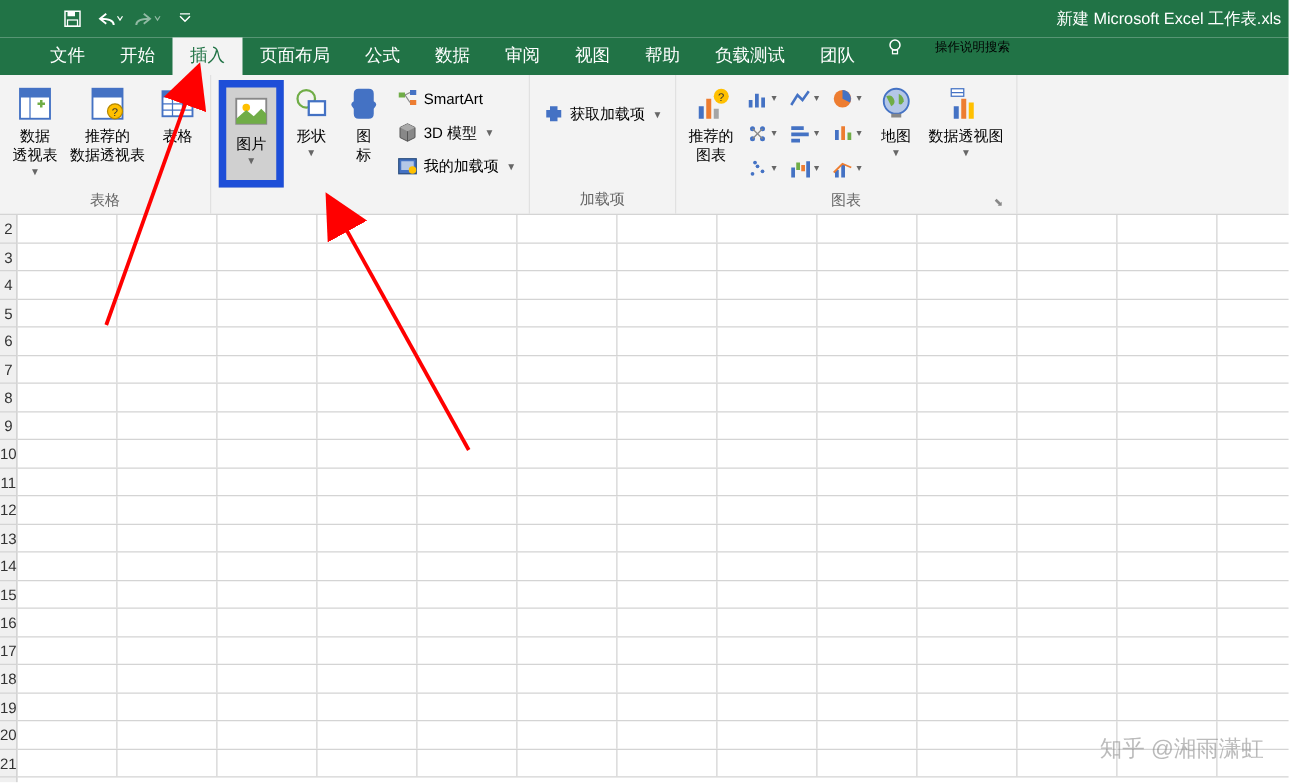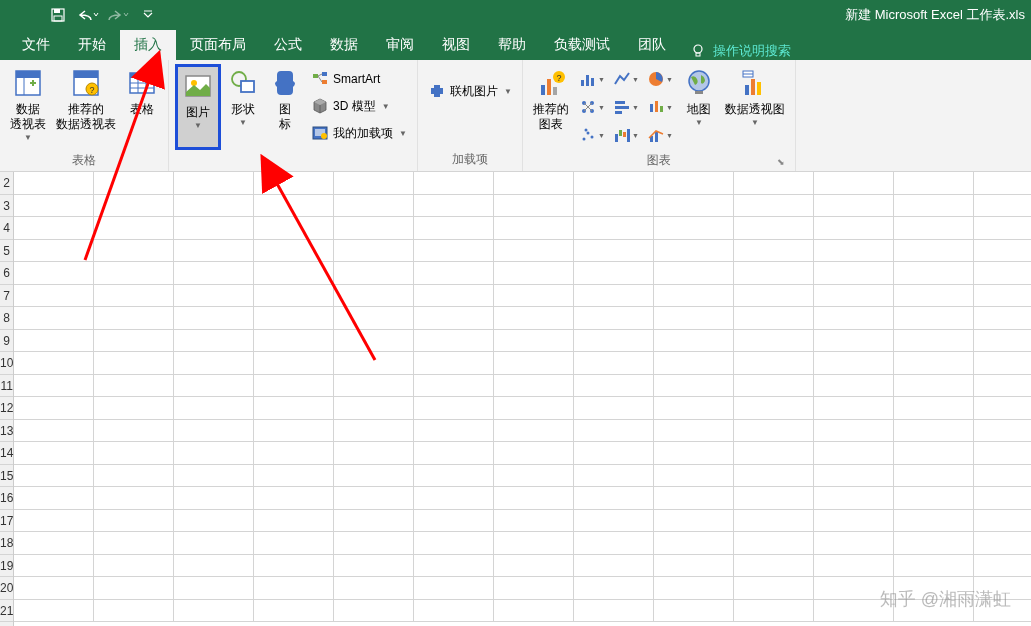--- a/index.html
+++ b/index.html
@@ -6,35 +6,35 @@
 body { font-family: "Microsoft YaHei", sans-serif; font-size: 12px; background: #fff; overflow: hidden; width: 1031px; height: 626px; position: relative; }
 
 
 .title-bar { background: #217346; height: 30px; display: flex; align-items: center; color: #fff; padding-left: 36px; }
 .qat { display: flex; align-items: center; padding: 0 8px; gap: 2px; }
 .qat-btn { width: 28px; height: 28px; display: flex; align-items: center; justify-content: center; color: #fff; cursor: pointer; }
 .qat-btn.disabled { opacity: 0.5; }
 .title-text { position: absolute; right: 6px; top: 6px; font-size: 13px; color: #fff; }
 
 
-.tabs { background: #217346; height: 30px; display: flex; align-items: flex-end; padding-left: 8px; }
+.tabs { background: #217346; height: 30px; display: flex; align-items: flex-start; padding-left: 26px; }
 .tab { padding: 6px 14px; color: #fff; font-size: 14px; cursor: pointer; height: 30px; display: flex; align-items: center; }
 .tab.active { background: #f3f3f3; color: #217346; }
-.tell-me { display: flex; align-items: center; gap: 7px; margin-left: 10px; color: #5eead4; font-size: 13px; }
+.tell-me { display: flex; align-items: center; gap: 24px; margin-left: 10px; color: #000000; font-size: 10px; }
 .bulb-icon { width: 16px; height: 16px; }
 
 
 .ribbon { background: #f3f3f3; border-bottom: 1px solid #d4d4d4; height: 112px; display: flex; }
 .group { border-right: 1px solid #e1e1e1; display: flex; flex-direction: column; padding: 4px 6px 0; }
 .group-content { flex: 1; display: flex; align-items: flex-start; gap: 2px; }
 .group-label { text-align: center; font-size: 12px; color: #666; padding: 2px 0 3px; position: relative; }
 .group-label .launcher { position: absolute; right: 2px; bottom: 3px; width: 12px; height: 12px; cursor: pointer; color: #888; font-size: 9px; }
 
 .big-btn { display: flex; flex-direction: column; align-items: center; justify-content: flex-start; padding: 3px 4px; cursor: pointer; min-width: 40px; text-align: center; height: 86px; }
-.big-btn.selected { background: #d0d0d0; border: 3px solid #1d4ed8; }
+.big-btn.selected { background: #d0d0d0; border: 6px solid #1d4ed8; }
 .big-btn .icon { width: 32px; height: 32px; margin-bottom: 3px; display: flex; align-items: center; justify-content: center; }
 .big-btn .label { font-size: 12px; line-height: 15px; }
 .big-btn .dd { font-size: 8px; color: #666; margin-top: 1px; }
 
 .small-col { display: flex; flex-direction: column; gap: 1px; padding-top: 2px; }
 .small-btn { display: flex; align-items: center; gap: 4px; padding: 2px 4px; cursor: pointer; font-size: 12px; height: 26px; }
 .small-btn .icon { width: 18px; height: 18px; display: flex; align-items: center; justify-content: center; }
 .small-btn .dd { font-size: 8px; color: #666; margin-left: 2px; }
 
 .chart-grid { display: flex; flex-direction: column; gap: 2px; padding: 2px; }
@@ -231,21 +231,21 @@
 
   <div class="group">
     <div class="group-content">
       <div class="small-col" style="padding-top:14px">
         <div class="small-btn">
           <span class="icon">
               <svg width="18" height="18" viewBox="0 0 18 18">
                 <path d="M6 3 L12 3 L12 6 L15 6 L15 12 L12 12 L12 15 L6 15 L6 12 L3 12 L3 6 L6 6 Z" fill="#4472c4"></path>
               </svg>
             </span>
-          <span>联机图片</span>
+          <span>获取加载项</span>
           <span class="dd">▼</span>
         </div>
       </div>
     </div>
     <div class="group-label">加载项</div>
   </div>
 
   <div class="group">
     <div class="group-content">
       <div class="big-btn">

